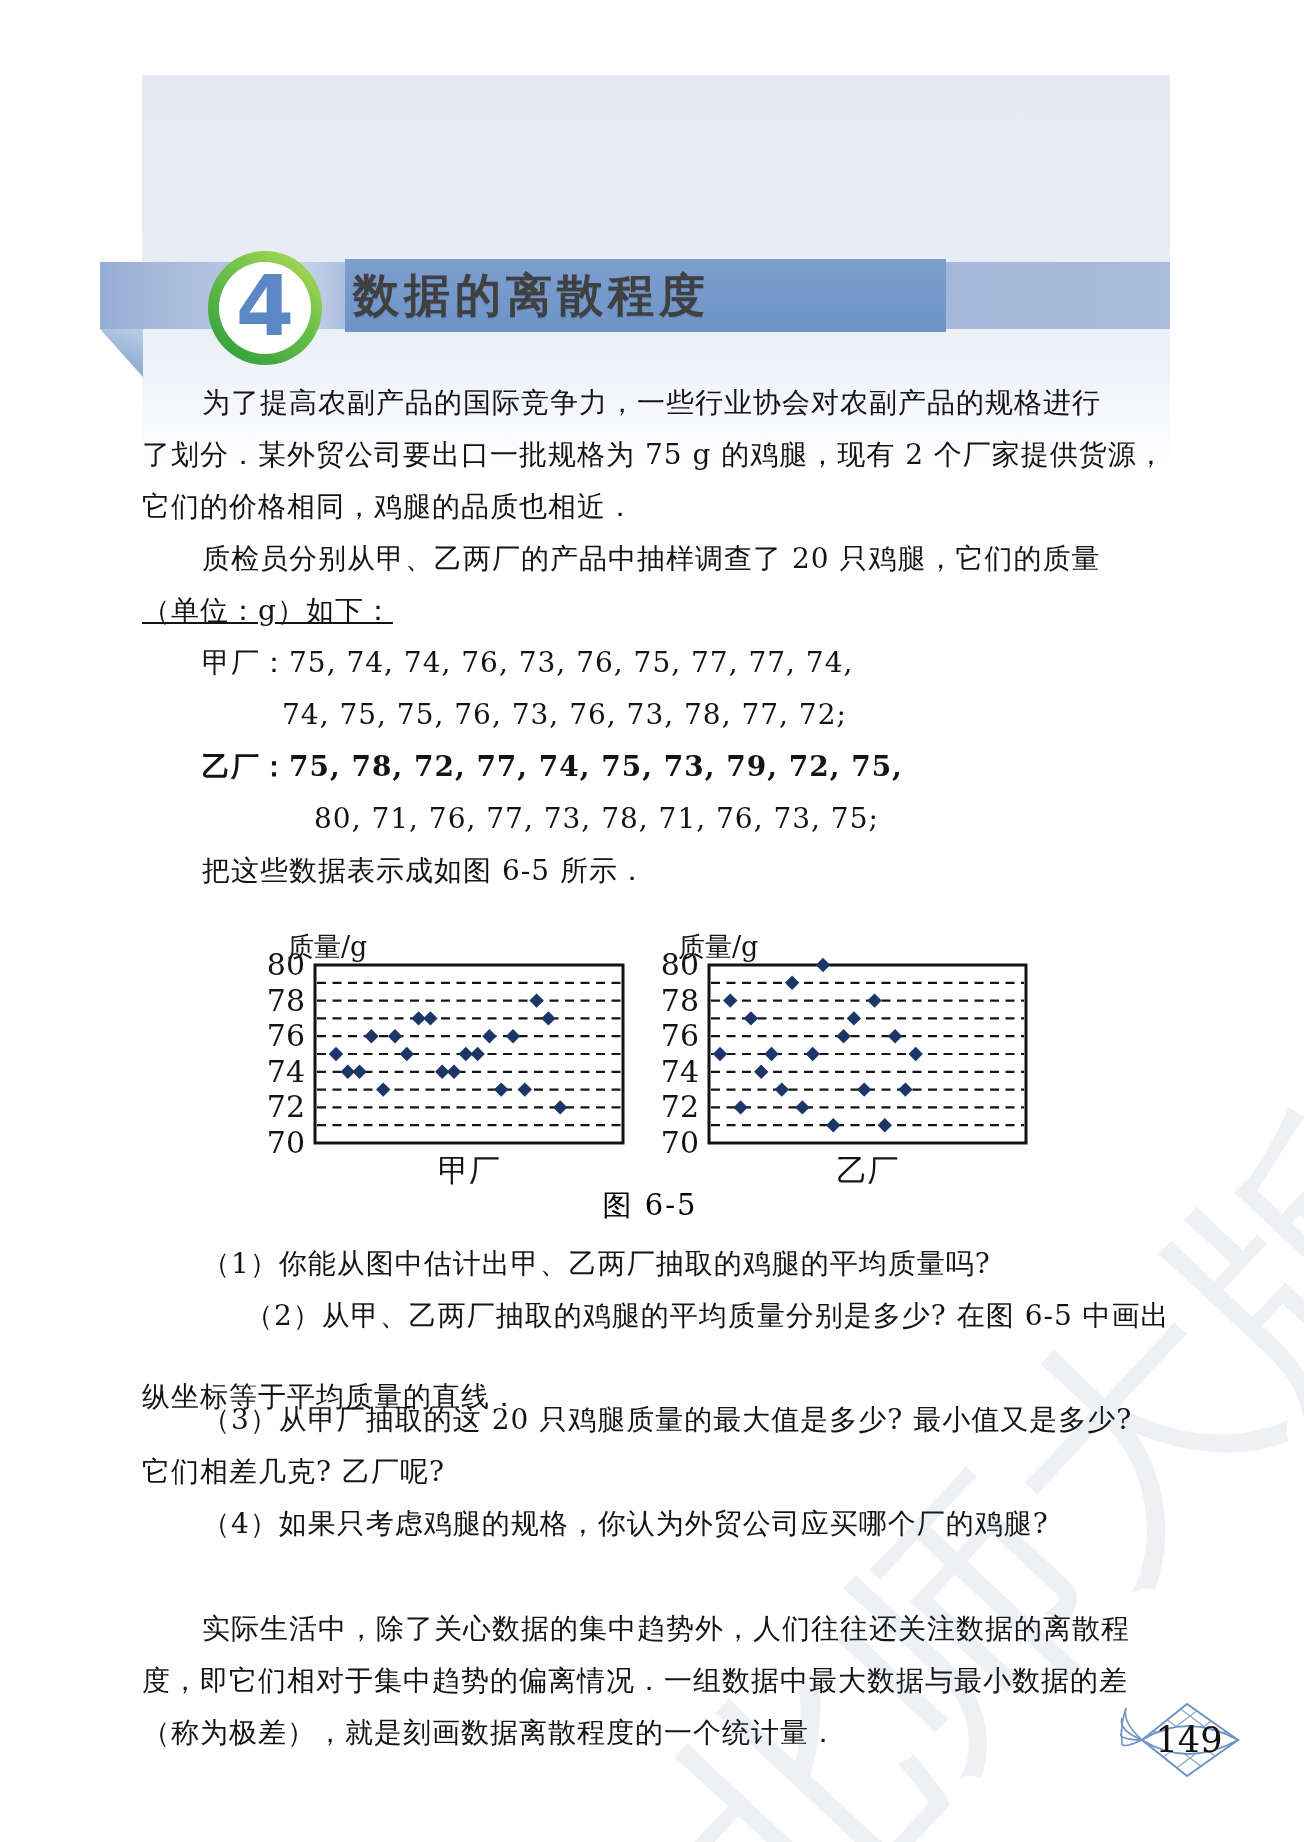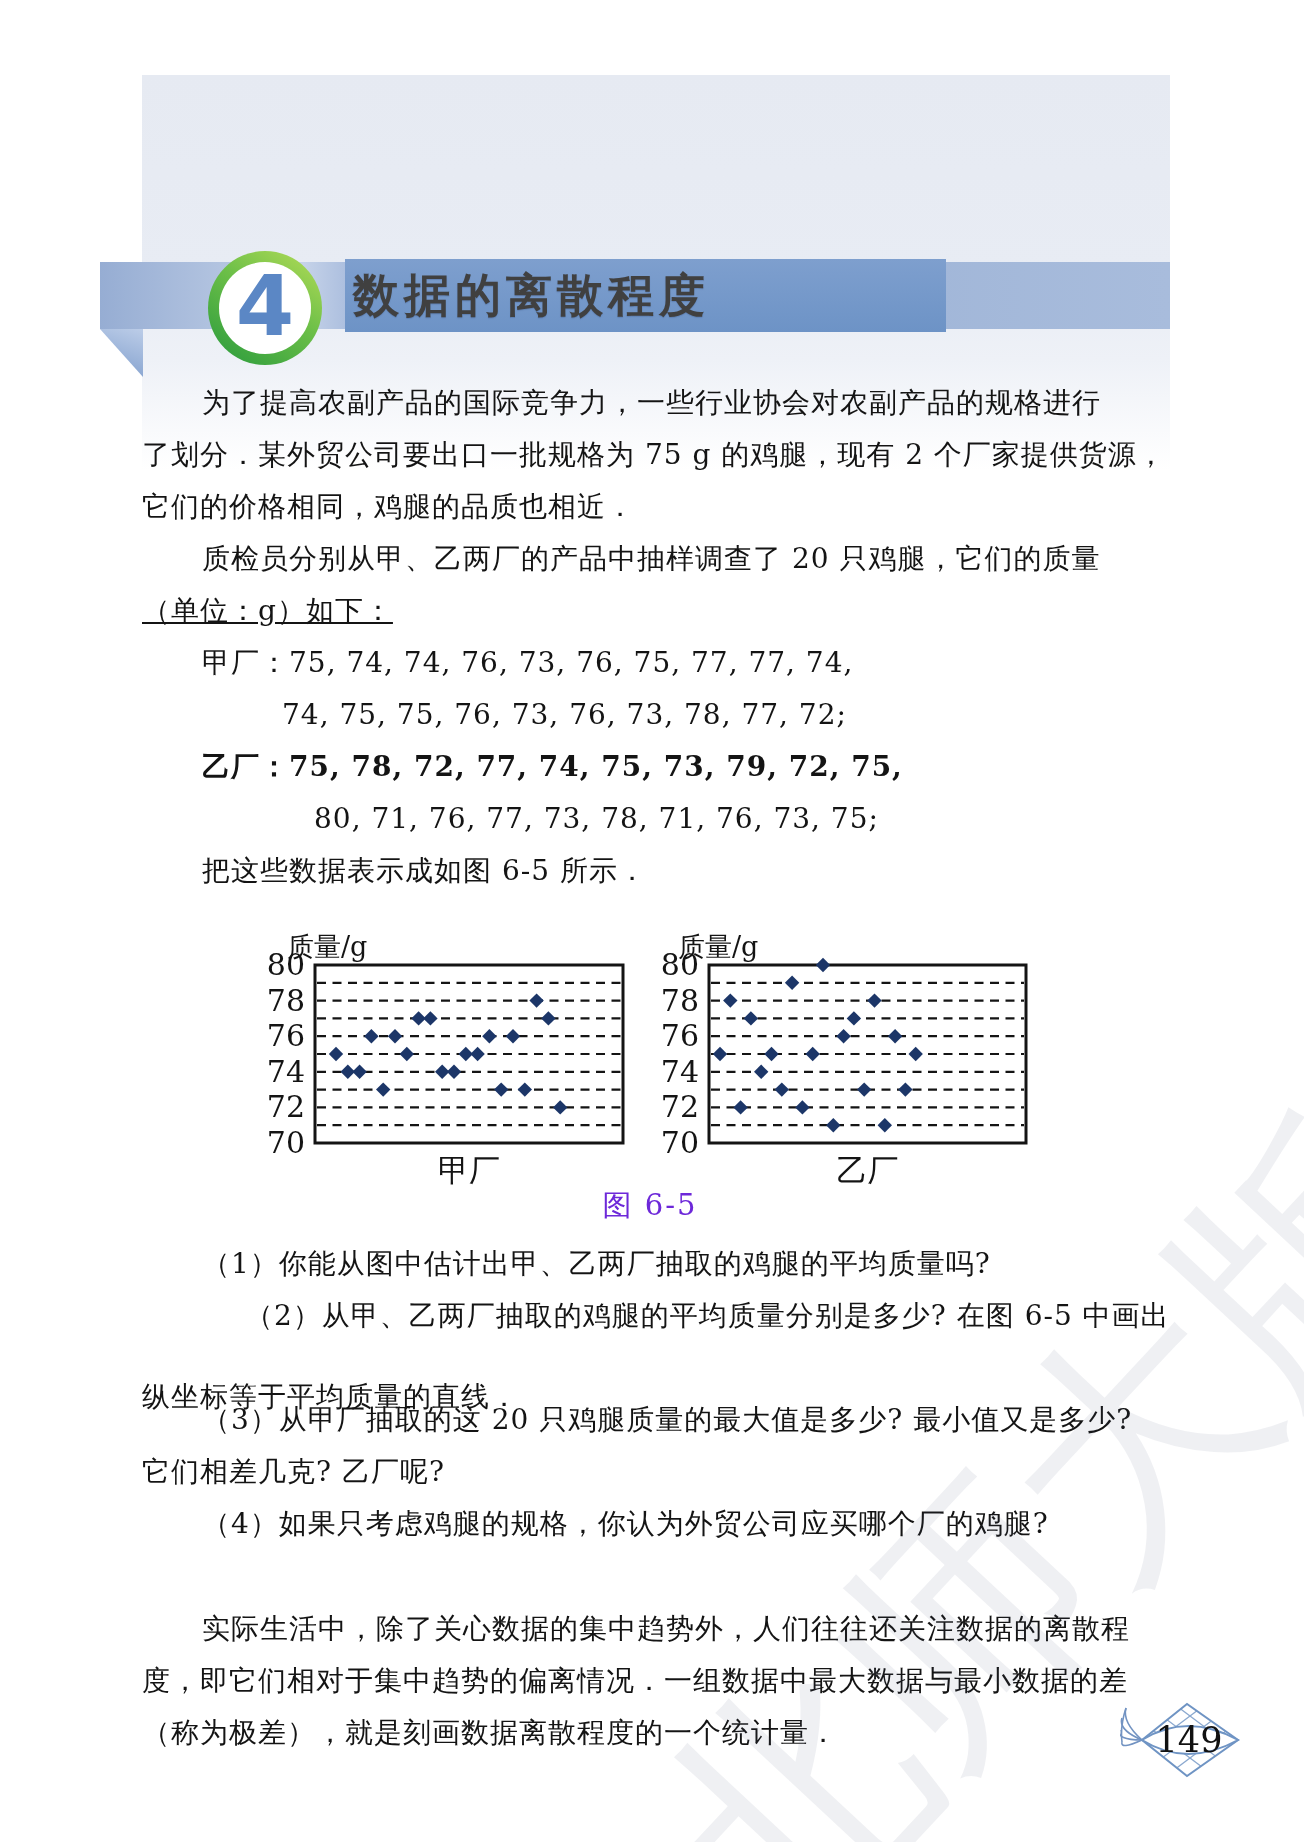--- a/index.html
+++ b/index.html
@@ -53,21 +53,21 @@
   
   .tl{
     position:absolute;
     font-size:28px;line-height:42px;height:42px;
     letter-spacing:1px;white-space:pre;color:#141414;
   }
   
   #figure-svg{position:absolute;left:230px;top:928px;width:840px;height:262px;}
   .fig-caption{
     position:absolute;left:230px;top:1186px;width:840px;
-    text-align:center;font-size:29px;color:#6d28d9;letter-spacing:2px;
+    text-align:center;font-size:29px;color:#000000;letter-spacing:2px;
   }
   
   #fish-svg{position:absolute;left:1120px;top:1692px;width:134px;height:102px;}
   
   .watermark{
     position:absolute;left:490px;top:1390px;width:1120px;height:280px;
     transform:rotate(-47deg);
     font-size:252px;line-height:280px;text-align:center;white-space:nowrap;
     color:rgba(75,85,115,0.085);
     font-family:"DejaVu Serif","Liberation Serif",serif;

